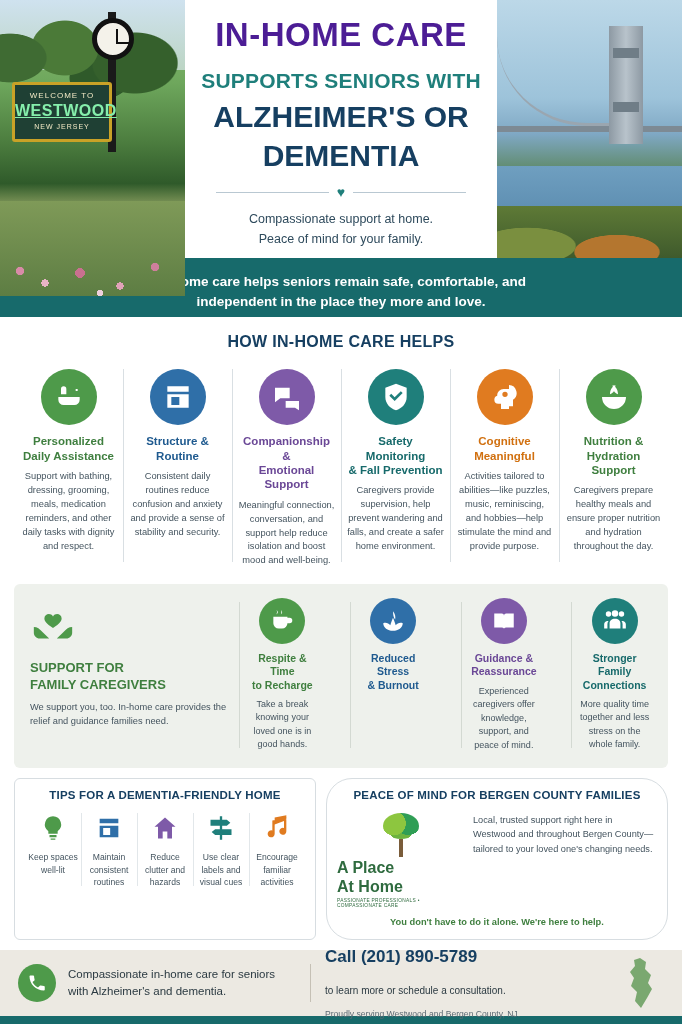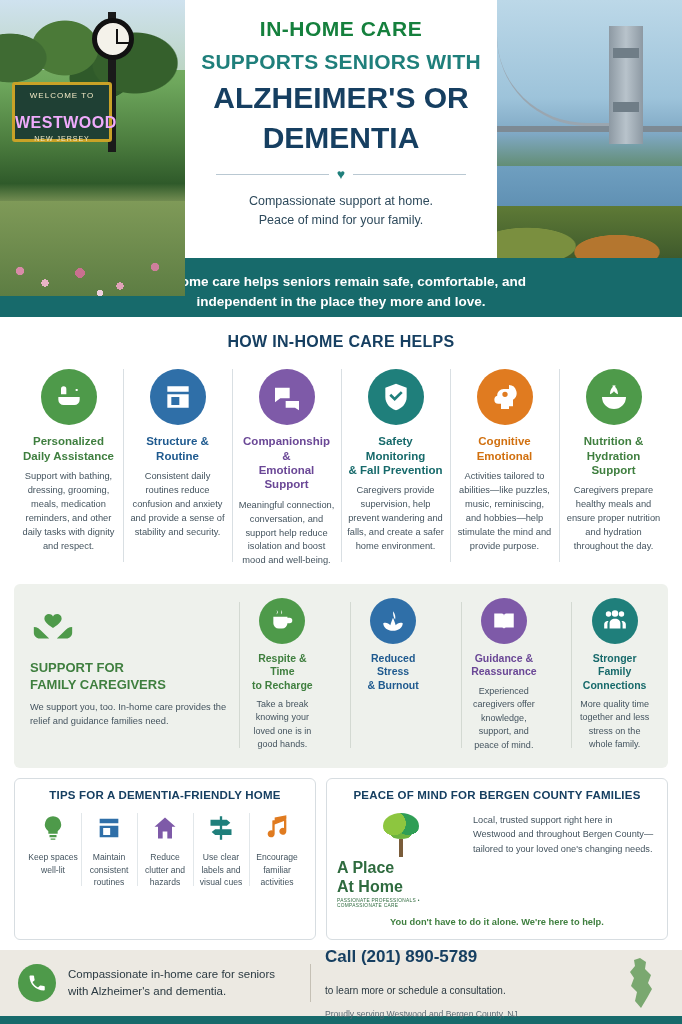--- a/index.html
+++ b/index.html
@@ -40,33 +40,33 @@
       radial-gradient(circle 7px at 155px 66px, #cf7f9c 60%, transparent 62%),
       radial-gradient(circle 5px at 100px 92px, #efd0dc 60%, transparent 62%),
       linear-gradient(#7f9a58, #5d7d43);
   }
   .welcome-sign {
     position: absolute; left: 12px; top: 82px; width: 100px; height: 60px;
     background: #1f4034; border: 3px solid #c9a227; border-radius: 3px;
     color: #f3e9c6; text-align: center; padding-top: 6px;
   }
   .welcome-sign .w1 { font-size: 8px; letter-spacing: 1px; }
-  .welcome-sign .w2 { font-size: 16px; font-weight: bold; color:#f0abfc; letter-spacing:.5px; margin-top:14px;}
+  .welcome-sign .w2 { font-size: 16px; font-weight: bold; color:#86efac; letter-spacing:.5px; margin-top:2px;text-decoration:underline;}
   .welcome-sign .w3 { font-size: 7px; letter-spacing: 1px; margin-top:3px;}
   .clock-post { position:absolute; left:108px; top:12px; width:8px; height:140px; background:#1a1a1a; }
   .clock-face { position:absolute; left:92px; top:18px; width:42px; height:42px; border-radius:50%; background:#f4f2ea; border:5px solid #111; }
   .clock-face:before { content:""; position:absolute; left:19px; top:6px; width:2px; height:15px; background:#111; }
   .clock-face:after { content:""; position:absolute; left:20px; top:19px; width:12px; height:2px; background:#111; }
 
   .hero-center {
     flex: 1; text-align: center; padding-top: 18px; position: relative; z-index: 3;
     background: #ffffff;
   }
-  .hero-center h1 { color:#15803d; font-size: 21px; font-weight: 800; letter-spacing:.5px; line-height: 1.02; }
-  .hero-center h2 { color:#1f7f7b; font-size: 21px; font-weight: 700; margin-top: 11px; letter-spacing:.2px;}
+  .hero-center h1 { color:#4c1d95; font-size: 33px; font-weight: 800; letter-spacing:.5px; line-height: 1.02; }
+  .hero-center h2 { color:#1f7f7b; font-size: 21px; font-weight: 700; margin-top: 17px; letter-spacing:.2px;}
   .hero-center h3 { color:#163f61; font-size: 30px; font-weight: 800; margin-top: 8px; line-height:1.06; }
   .divider-heart { display:flex; align-items:center; justify-content:center; gap:8px; margin:12px auto 10px; width: 250px;}
   .divider-heart .line { flex:1; height:1px; background:#b9c8d2; }
   .divider-heart .heart { color:#1f7f7b; font-size: 14px; }
   .hero-center p { color:#2e4a5c; font-size: 12.5px; line-height: 1.55; }
 
   .hero-right { width: 185px; height: 258px; position: relative; overflow:hidden;
     background: linear-gradient(#bcd8e8 0%, #9dc3da 38%, #7fa8c4 52%, #5f8a6a 66%, #c08a3e 82%, #8a6b3a 100%); }
   .hero-right .water { position:absolute; bottom:0; left:0; right:0; height:92px; background:linear-gradient(#6f9fc0,#4d7ea3); }
   .hero-right .bank { position:absolute; bottom:0; left:0; right:0; height:52px;
@@ -112,21 +112,21 @@
   .cg-cells { position:relative;gap:24px; }
   .cg-circle { width:46px; height:46px; border-radius:50%; margin:0 auto 8px; display:flex; align-items:center; justify-content:center; }
   .cg-circle svg { width:26px; height:26px; fill:#fff; }
   .cg-cell h6 { font-size:10.5px; font-weight:800; line-height:1.25; margin-bottom:6px; }
   .cg-cell p { font-size:9px; line-height:1.5; color:#44545f; }
 
   
   .bottom-row { display:flex; gap:10px; margin: 10px 14px 0; }
   .panel { border:1px solid #d7dde1; border-radius:6px; padding: 10px 10px 12px; }
   .panel-left { width: 302px; }
-  .panel-right { flex:1; }
+  .panel-right { flex:1;border-radius:26px; }
   .panel h5 { text-align:center; color:#163f61; font-size:11.5px; font-weight:800; letter-spacing:.2px; margin-bottom:10px; }
   .tips { display:flex; }
   .tip { flex:1; text-align:center; padding: 0 3px; position:relative; }
   .tip + .tip:before { content:""; position:absolute; left:0; top:2px; bottom:2px; width:1px; background:#e2e7ea; }
   .tip .ic { height:34px; display:flex; align-items:center; justify-content:center; margin-bottom:6px; }
   .tip .ic svg { width:28px; height:28px; }
   .tip p { font-size:8.6px; line-height:1.45; color:#44545f; }
 
   .pah { display:flex; gap:8px; align-items:flex-start; }
   .pah-logo { width:128px; flex:0 0 128px; text-align:left; padding-top:2px; }
@@ -262,21 +262,21 @@
     </div>
 
     <div class="cell">
       <div class="circle" style="background:#e07b20">
         <svg viewBox="0 0 24 24">
             <path d="M15 3a6 6 0 0 1 3 11v5h-3v2H9v-4H7a3 3 0 0 1 0-6H6a5 5 0 0 1 5-5h4zm-3 5a2 2 0 1 0 0 4 2 2 0 0 0 0-4z"></path>
           </svg>
       </div>
       <h5 style="color:#d1700f">
         <span>Cognitive</span><br>
-        <span>Emotional</span>
+        <span>Meaningful</span>
       </h5>
       <p>Activities tailored to abilities—like puzzles, music, reminiscing, and hobbies—help stimulate the mind and provide purpose.</p>
     </div>
 
     <div class="cell">
       <div class="circle" style="background:#4e9a4a">
         <svg viewBox="0 0 24 24">
             <path d="M3 12h18a9 9 0 0 1-18 0zm6-2C9 6 11 4 13 3c0 4-1.5 6-4 7zm6 0c-2.5-1-4-3-4-7 2 1 4 3 4 7z"></path>
           </svg>
       </div>

